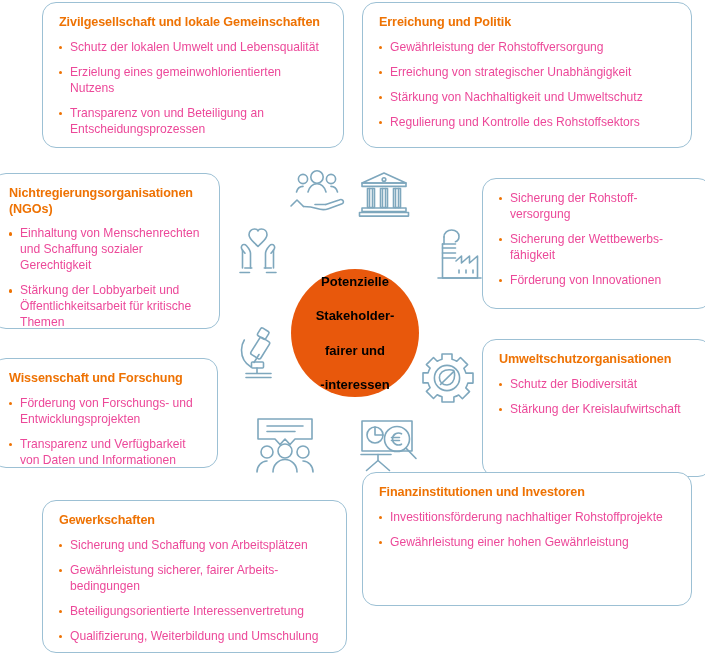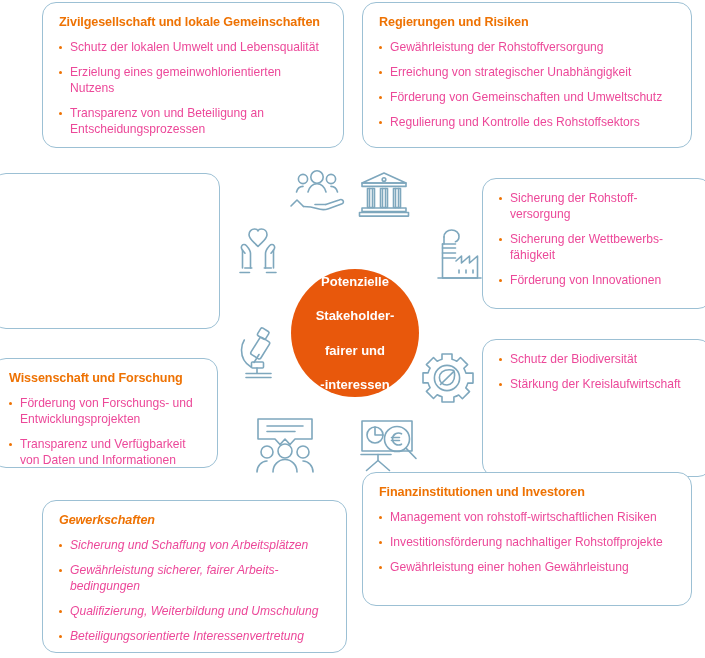--- a/index.html
+++ b/index.html
@@ -49,36 +49,36 @@
     background:#ee7203;
   }
 
   
   #card-civil      {left:42px;  top:2px;   width:302px; height:146px;}
   #card-gov        {left:362px; top:2px;   width:330px; height:146px;}
   #card-ngo        {left:-8px;  top:173px; width:228px; height:156px;}
   #card-industry   {left:482px; top:178px; width:230px; height:131px;}
   #card-science    {left:-8px;  top:358px; width:226px; height:110px;}
   #card-environment{left:482px; top:339px; width:230px; height:138px;}
-  #card-unions     {left:42px;  top:500px; width:305px; height:153px;font-style:italic;}
+  #card-unions     {left:42px;  top:500px; width:305px; height:153px;}
   #card-finance    {left:362px; top:472px; width:330px; height:134px;}
 
   
   #centre{
     position:absolute;
     left:291px;top:269px;
     width:128px;height:128px;
     border-radius:50%;
     background:#e8580c;
     display:flex;align-items:center;justify-content:center;
     text-align:center;
   }
   #centre span{
     display:block;
-    color:#ffffff;
+    color:#000000;
     font-size:13px;
     font-weight:bold;
     line-height:1.32;
     padding:0 6px;
   }
 
   
   .icon{
     position:absolute;
     color:#7ea7bd;
@@ -103,69 +103,74 @@
   <div class="card" id="card-civil">
     <h3>Zivilgesellschaft und lokale Gemeinschaften</h3>
     <ul>
       <li>Schutz der lokalen Umwelt und Lebensqualität</li>
       <li>Erzielung eines gemeinwohlorientierten Nutzens</li>
       <li>Transparenz von und Beteiligung an Entscheidungsprozessen</li>
     </ul>
   </div>
 
   <div class="card" id="card-gov">
-    <h3>Regierungen und Risiken</h3>
+    <h3>Erreichung und Politik</h3>
     <ul>
       <li>Gewährleistung der Rohstoffversorgung</li>
       <li>Erreichung von strategischer Unabhängigkeit</li>
-      <li>Förderung von Gemeinschaften und Umweltschutz</li>
+      <li>Stärkung von Nachhaltigkeit und Umweltschutz</li>
       <li>Regulierung und Kontrolle des Rohstoffsektors</li>
     </ul>
   </div>
 
   <div class="card" id="card-ngo">
+    <h3>Nichtregierungsorganisationen (NGOs)</h3>
+    <ul>
+      <li>Einhaltung von Menschenrechten und Schaffung sozialer Gerechtigkeit</li>
+      <li>Stärkung der Lobbyarbeit und Öffentlichkeitsarbeit für kritische Themen</li>
+    </ul>
   </div>
 
   <div class="card" id="card-industry">
     <ul>
       <li>Sicherung der Rohstoff-versorgung</li>
       <li>Sicherung der Wettbewerbs-fähigkeit</li>
       <li>Förderung von Innovationen</li>
     </ul>
   </div>
 
   <div class="card" id="card-science">
     <h3>Wissenschaft und Forschung</h3>
     <ul>
       <li>Förderung von Forschungs- und Entwicklungsprojekten</li>
       <li>Transparenz und Verfügbarkeit von Daten und Informationen</li>
     </ul>
   </div>
 
   <div class="card" id="card-environment">
+    <h3>Umweltschutzorganisationen</h3>
     <ul>
       <li>Schutz der Biodiversität</li>
       <li>Stärkung der Kreislaufwirtschaft</li>
     </ul>
   </div>
 
   <div class="card" id="card-unions">
     <h3>Gewerkschaften</h3>
     <ul>
       <li>Sicherung und Schaffung von Arbeitsplätzen</li>
       <li>Gewährleistung sicherer, fairer Arbeits-bedingungen</li>
+      <li>Beteiligungsorientierte Interessenvertretung</li>
       <li>Qualifizierung, Weiterbildung und Umschulung</li>
-      <li>Beteiligungsorientierte Interessenvertretung</li>
     </ul>
   </div>
 
   <div class="card" id="card-finance">
     <h3>Finanzinstitutionen und Investoren</h3>
     <ul>
-      <li>Management von rohstoff-wirtschaftlichen Risiken</li>
       <li>Investitionsförderung nachhaltiger Rohstoffprojekte</li>
       <li>Gewährleistung einer hohen Gewährleistung</li>
     </ul>
   </div>
 
   <div id="centre">
     <span><span>Potenzielle</span><br><span>Stakeholder-</span><br><span>fairer und</span><br><span>-interessen</span></span>
   </div>
 
   <div class="icon" id="icon-community">

